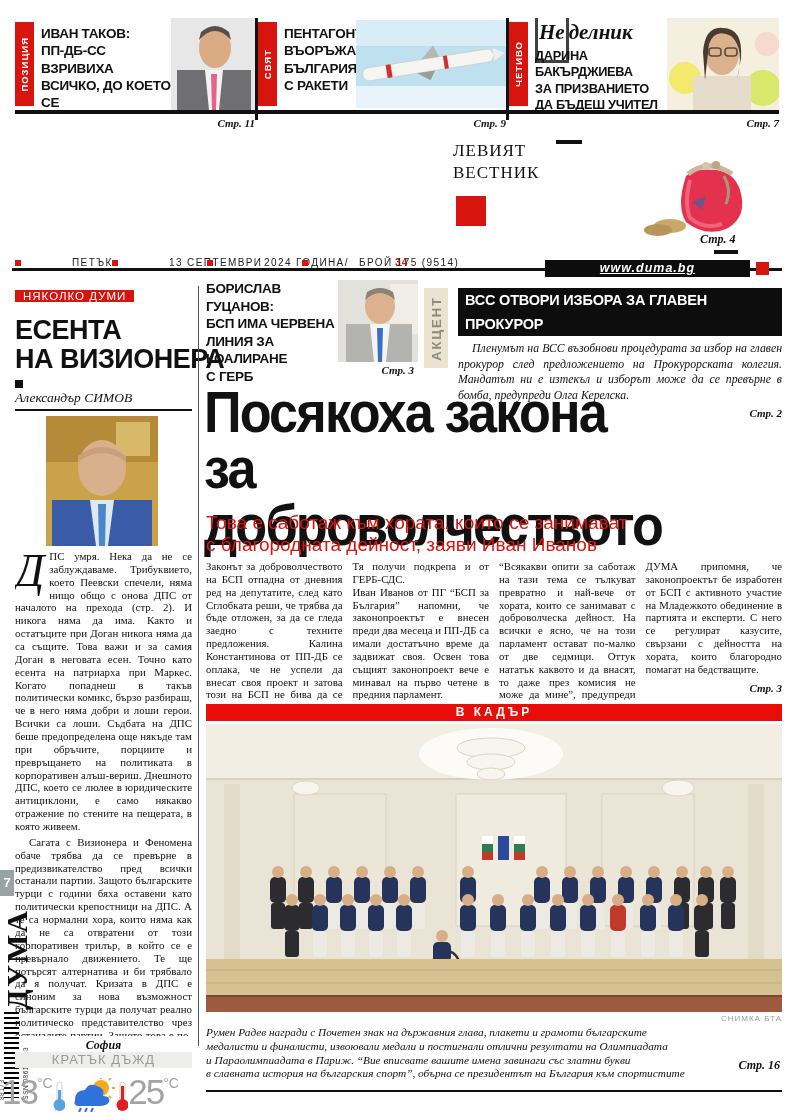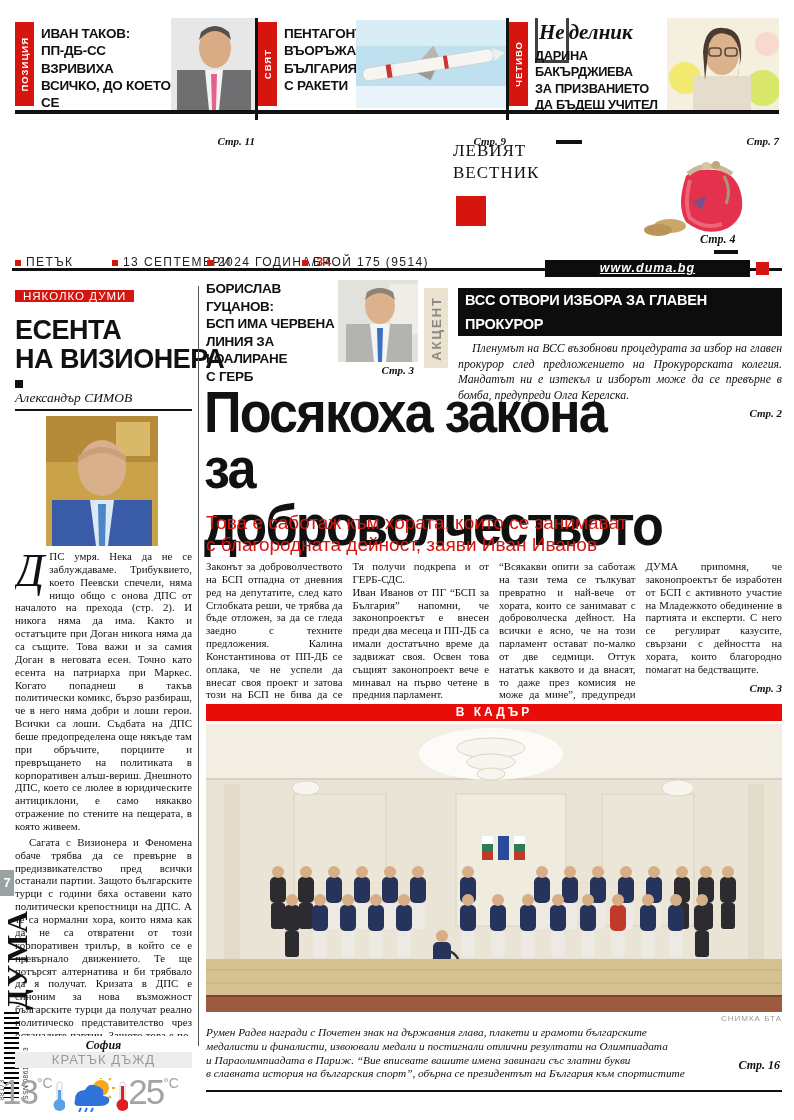--- a/index.html
+++ b/index.html
@@ -14,31 +14,31 @@
   
   .teasers{left:15px;top:18px;width:764px;display:flex;}
   .tdiv{width:3px;background:#111;height:102px;}
   .teaser{position:relative;}
   .tmain{position:relative;height:92px;border-bottom:4px solid #111;overflow:hidden;}
   .ttag{position:absolute;left:0;top:4px;bottom:4px;width:19px;background:#d6150f;color:#fff;
         display:flex;align-items:center;justify-content:center;}
   .ttag span{font:bold 9.5px "Liberation Sans",sans-serif;letter-spacing:1px;}
   .ttitle{margin-left:26px;margin-top:7px;font-weight:bold;font-size:13.5px;line-height:1.28;
           letter-spacing:-.3px;}
-  .tpage{text-align:right;margin-top:21px;}
+  .tpage{text-align:right;margin-top:3px;}
 
   
   .logo{font-family:"Liberation Serif",serif;font-weight:bold;font-size:126px;line-height:1;
         letter-spacing:2px;color:#0d0d0d;text-shadow:-3px 3px 0 #b9b9b9;}
   .logo sup{font-size:22px;text-shadow:none;vertical-align:88px;letter-spacing:0;}
   .tagline{font-family:"Liberation Serif",serif;font-size:17px;line-height:1.3;letter-spacing:1px;}
   .redsq{background:#d6150f;}
   .promo-title{font-weight:bold;font-size:15.5px;line-height:1.33;letter-spacing:-.2px;}
   .dash{background:#111;}
-  .dateline span.itm{font-size:12px;letter-spacing:1.4px;color:#222;}
+  .dateline span.itm{font-size:10px;letter-spacing:1.4px;color:#222;margin-left:46px;}
   .bull{display:inline-block;width:6px;height:6px;background:#d6150f;margin-right:5px;}
   .price{font:bold italic 13.5px "Liberation Serif",serif;margin-top:39px;}
   .wwwbox{background:#0d0d0d;color:#fff;font:bold italic 12.5px "Liberation Sans",sans-serif;
           letter-spacing:1px;text-align:center;line-height:17px;text-decoration:underline;}
 
   
   .rubric{background:#d6150f;color:#fff;font-weight:normal;font-size:11.5px;letter-spacing:1px;
           padding:0 8px;display:inline-block;}
   .op-head{font-weight:bold;font-size:27px;line-height:1.07;letter-spacing:-.5px;}
   .byline{font:italic 13.5px "Liberation Serif",serif;}

